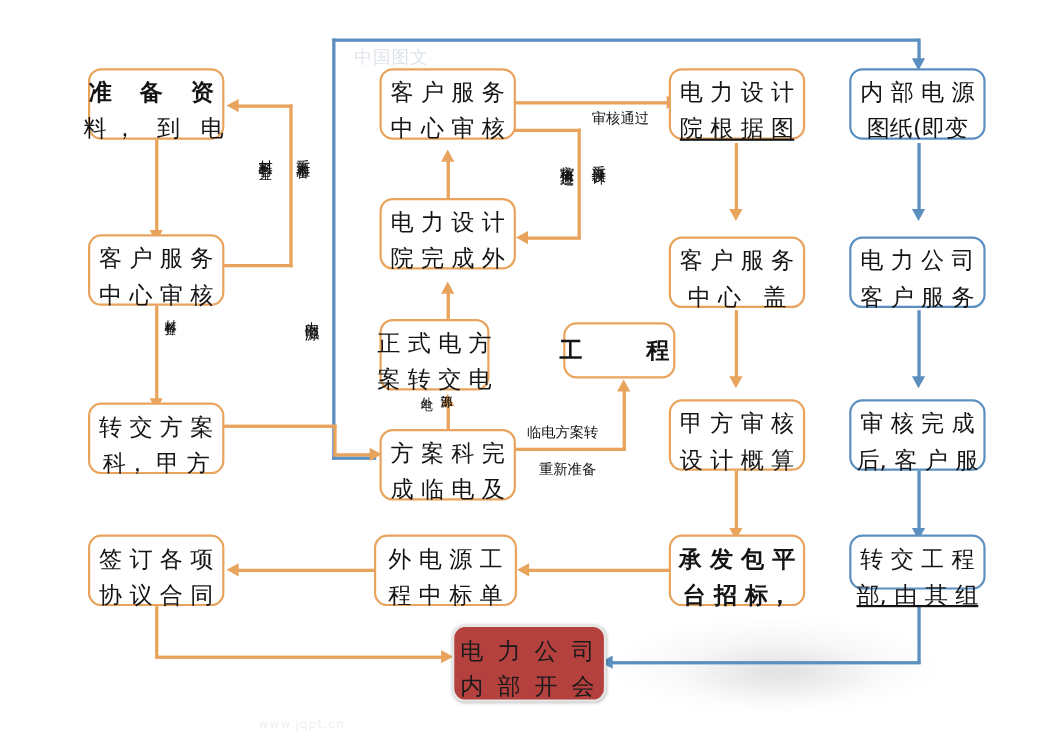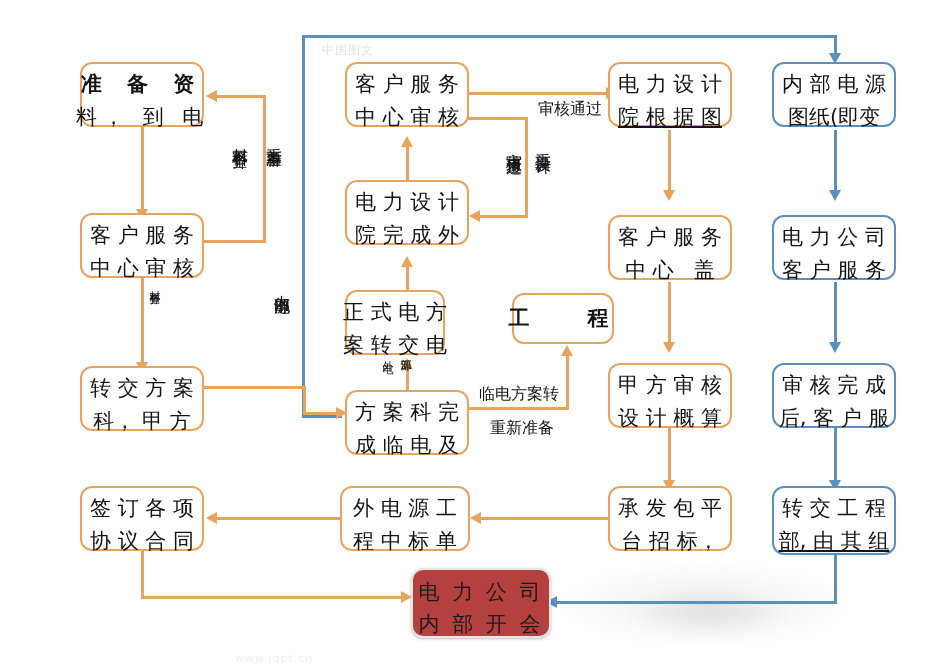--- a/index.html
+++ b/index.html
@@ -53,37 +53,37 @@
   .arw{position:absolute;width:0;height:0;z-index:3;}
   .arw.down{border-left:6.5px solid transparent;border-right:6.5px solid transparent;border-top:11px solid #E8A35C;}
   .arw.up{border-left:6.5px solid transparent;border-right:6.5px solid transparent;border-bottom:11px solid #E8A35C;}
   .arw.left{border-top:6.5px solid transparent;border-bottom:6.5px solid transparent;border-right:11px solid #E8A35C;}
   .arw.right{border-top:6.5px solid transparent;border-bottom:6.5px solid transparent;border-left:11px solid #E8A35C;}
   .arw.bl.down{border-top-color:#5B8FC0;}
   .arw.bl.left{border-right-color:#5B8FC0;}
   
   .lbl{
     position:absolute;
-    font-size:16px;
+    font-size:13px;
     line-height:15px;
     color:#141414;
     white-space:pre;
     z-index:7;
   }
   .lbl.vert{
     writing-mode:vertical-rl;
     text-orientation:upright;
     line-height:13px;
     letter-spacing:1.5px;
   }
   .lbl.sm{font-size:11px;line-height:13px;}
   .wm{
     position:absolute;
     color:#dfe4ea;
-    font-size:12px;
+    font-size:16px;
     letter-spacing:1px;
     z-index:1;
     user-select:none;
   }
   .smudge{
     position:absolute;
     z-index:0;
     border-radius:40%;
     background:radial-gradient(ellipse at 50% 50%, rgba(150,150,150,.16), rgba(255,255,255,0) 70%);
     filter:blur(3px);
@@ -228,41 +228,41 @@
   <div class="node" style="left:608px;top:215px;width:124px;height:65px;">
     <div class="txt tight">客 户 服 务</div>
     <div class="txt tight" style="top:37px;">中 心   盖</div>
   </div>
 
   <div class="node" style="left:608px;top:363px;width:124px;height:65px;">
     <div class="txt tight">甲 方 审 核</div>
     <div class="txt tight" style="top:37px;">设 计 概 算</div>
   </div>
 
-  <div class="node" style="left:608px;top:486px;width:124px;height:65px;">
+  <div class="node" style="left:608px;top:486px;width:124px;height:65px;font-weight:bold;">
     <div class="txt tight">承 发 包 平</div>
     <div class="txt tight" style="top:37px;">台 招 标，</div>
   </div>
 
   <div class="node blue" style="left:772px;top:62px;width:124px;height:65px;">
     <div class="txt tight">内 部 电 源</div>
     <div class="txt tight" style="top:37px;">图纸(即变</div>
   </div>
 
   <div class="node blue" style="left:772px;top:215px;width:124px;height:65px;">
     <div class="txt tight">电 力 公 司</div>
     <div class="txt tight" style="top:37px;">客 户 服 务</div>
   </div>
 
   <div class="node blue" style="left:772px;top:363px;width:124px;height:65px;">
     <div class="txt tight">审 核 完 成</div>
     <div class="txt tight" style="top:37px;text-align:center;">后, 客 户 服</div>
   </div>
 
-  <div class="node blue" style="left:772px;top:486px;width:124px;height:69px;">
+  <div class="node blue" style="left:772px;top:486px;width:124px;height:50px;">
     <div class="txt tight">转 交 工 程</div>
     <div class="txt tight" style="top:37px;text-decoration:underline;">部, 由 其 组</div>
   </div>
 
   <div class="node red" style="left:411px;top:568px;width:140px;height:70px;">
     <div class="txt" style="top:6px;">电 力 公 司</div>
     <div class="txt" style="top:38px;">内 部 开 会</div>
   </div>
 
   <div class="lbl vert" style="left:234px;top:135px;">材料不齐全</div>

